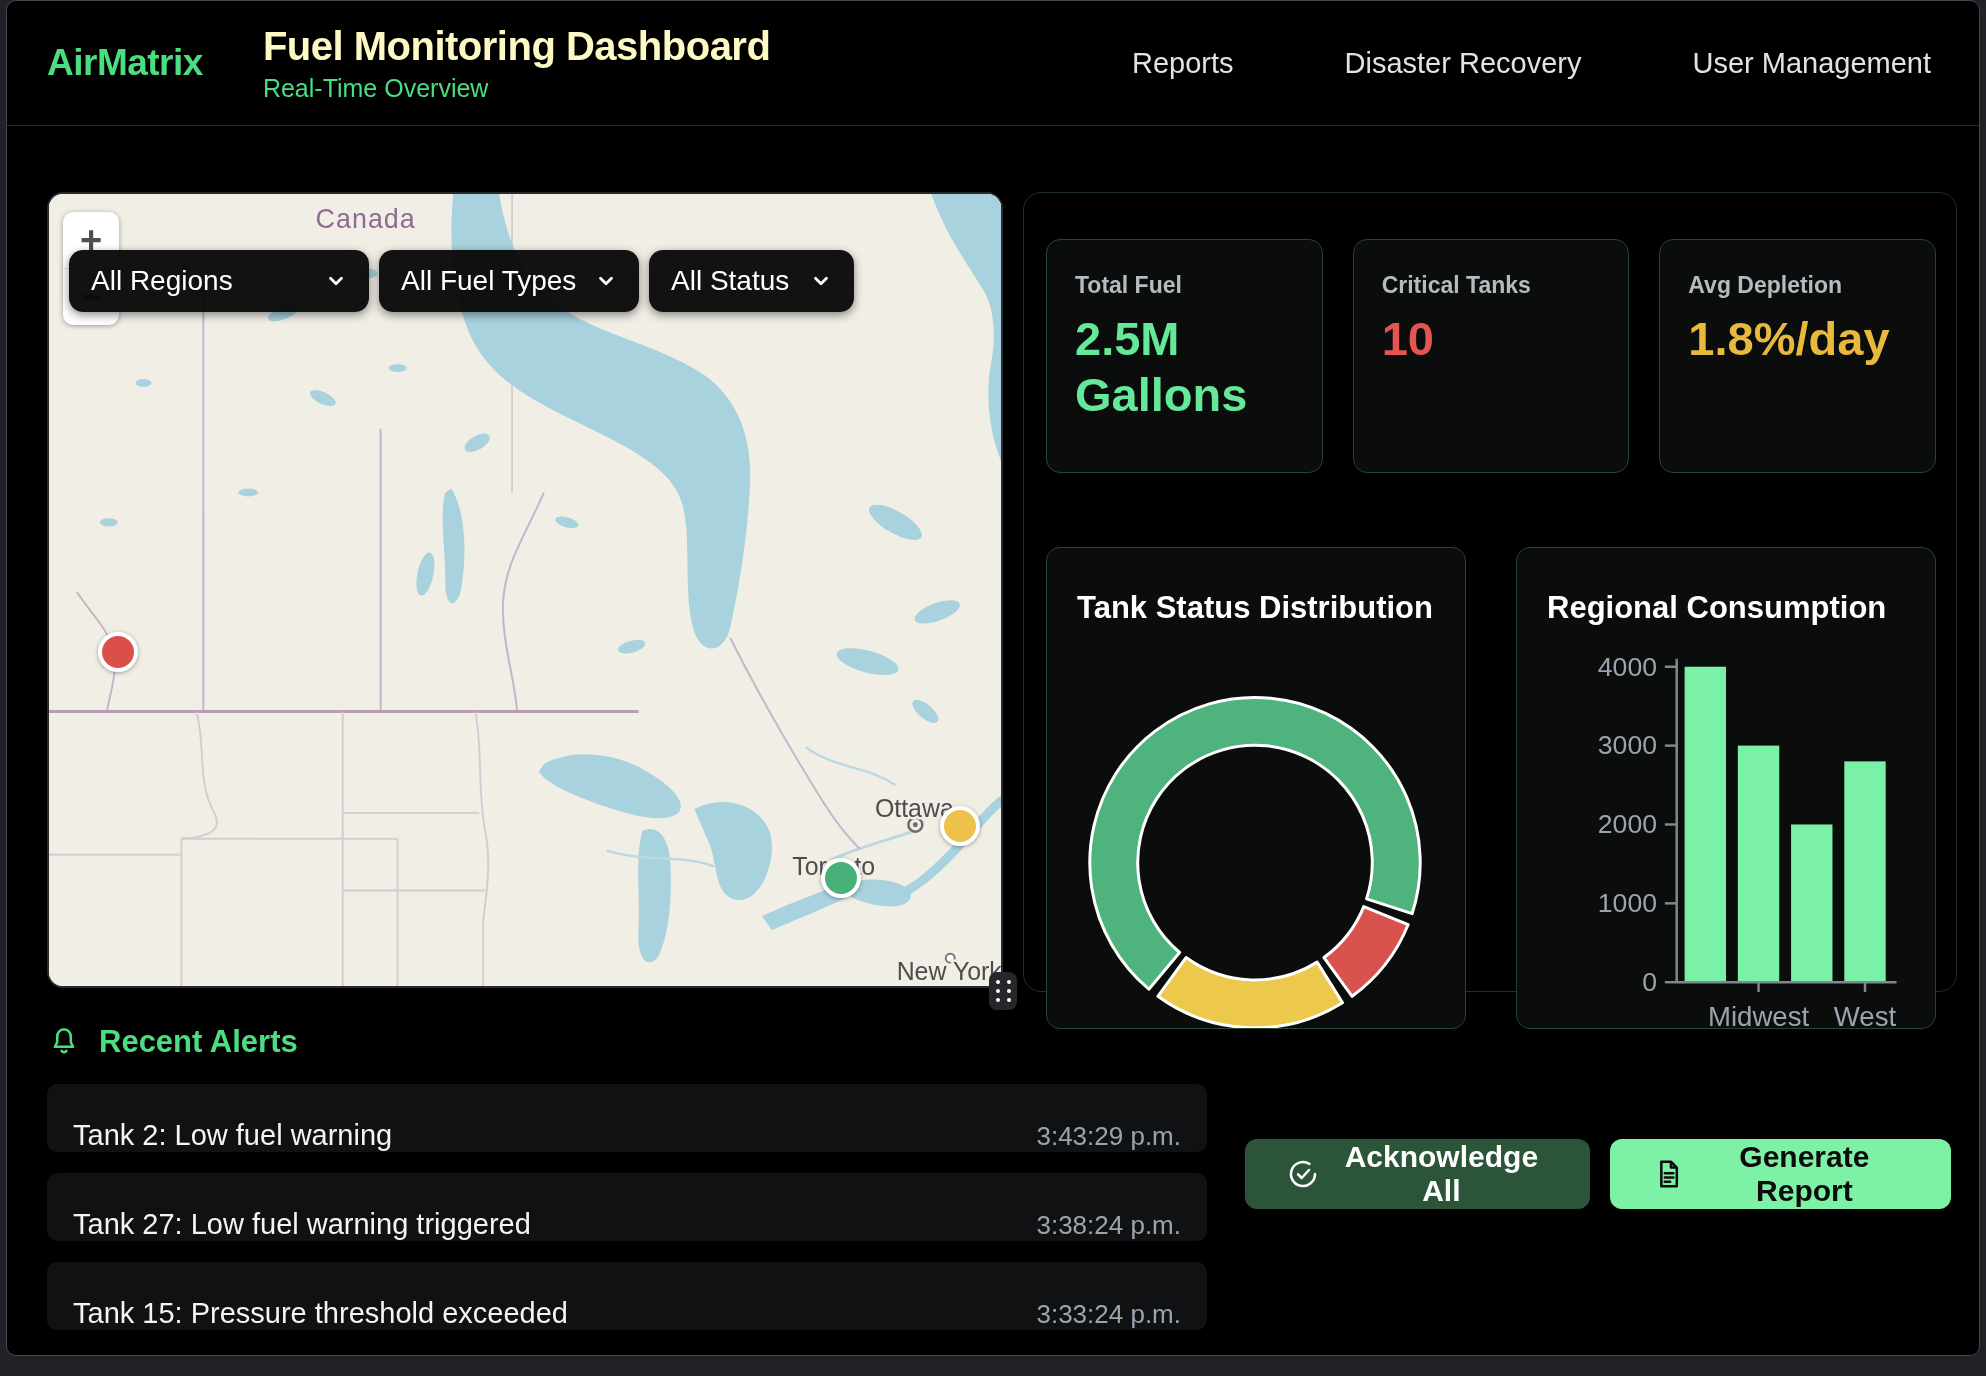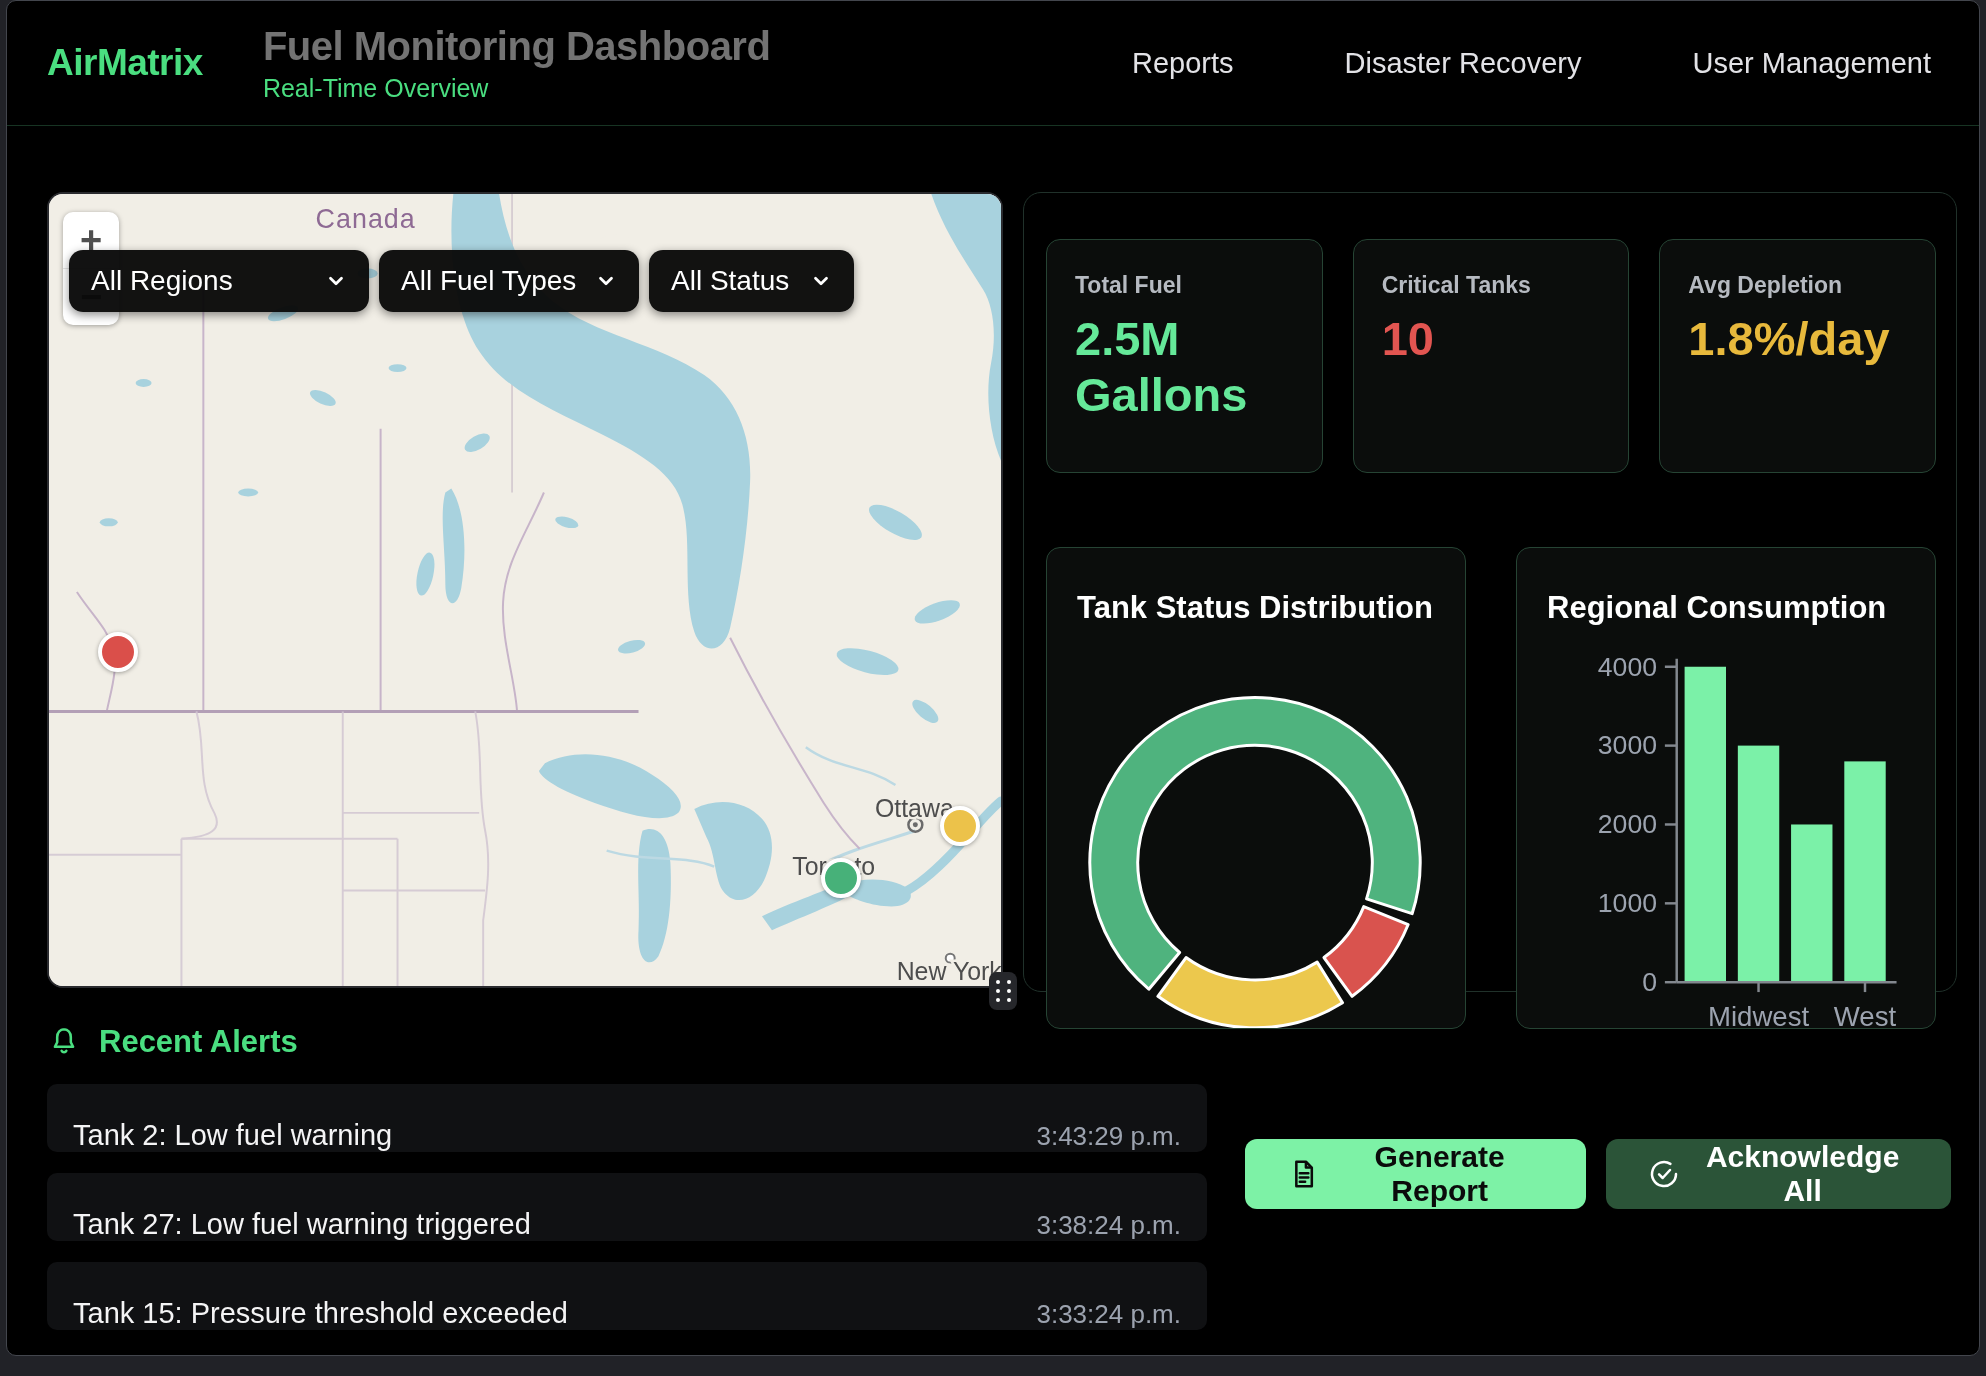--- a/index.html
+++ b/index.html
@@ -3,21 +3,21 @@
 <meta charset="utf-8">
 <style>
   html,body{margin:0;padding:0;width:1986px;height:1376px;overflow:hidden;background:#212227;
     font-family:"Liberation Sans",sans-serif;-webkit-font-smoothing:antialiased;}
   .app{position:relative;margin:0 6px;height:1356px;background:#000;border:1px solid #43464d;
     border-radius:10px;overflow:hidden;box-sizing:border-box;}
   
   header{height:125px;display:flex;align-items:center;padding:0 48px 0 40px;border-bottom:1px solid #173423;box-sizing:border-box;}
   .brand{font-size:37px;font-weight:800;color:#4ade80;letter-spacing:-.5px;cursor:pointer;}
   .title-block{margin-left:60px;}
-  .title-block h1{margin:0;font-size:40px;font-weight:800;color:#737373;letter-spacing:-.5px;}
+  .title-block h1{margin:0;font-size:40px;font-weight:800;color:#fef9c3;letter-spacing:-.5px;}
   .subtitle{margin-top:5px;font-size:25px;font-weight:500;color:#4ade80;}
   nav{margin-left:auto;display:flex;gap:111px;}
   nav a{font-size:29px;color:#e2e2e6;cursor:pointer;text-decoration:none;}
   
   .main-row{display:flex;gap:20px;padding:66px 22px 0 40px;}
   .map-wrap{position:relative;width:956px;height:796px;flex:none;}
   .map-panel{position:absolute;inset:0;border-radius:16px;overflow:hidden;background:#f1eee6;border:2px solid #2a2b2f;box-sizing:border-box;}
   .map-svg{position:absolute;inset:0;width:100%;height:100%;}
   .zoom-ctl{position:absolute;left:14px;top:18px;width:56px;z-index:1;background:#fff;border-radius:10px;
     box-shadow:0 1px 5px rgba(0,0,0,.35);overflow:hidden;}
@@ -273,31 +273,31 @@
         <div class="alert-row">
           <span class="alert-msg">Tank 27: Low fuel warning triggered</span>
           <span class="alert-time">3:38:24 p.m.</span>
         </div>
         <div class="alert-row">
           <span class="alert-msg">Tank 15: Pressure threshold exceeded</span>
           <span class="alert-time">3:33:24 p.m.</span>
         </div>
       </div>
       <div class="alerts-actions">
+        <button class="btn btn-ack">
+          <svg class="icon" width="32" height="32" viewBox="0 0 24 24">
+            <path d="M21 12 a9 9 0 1 1 -4.2 -7.6" fill="none" stroke="#fff" stroke-width="1.9" stroke-linecap="round"></path>
+            <path d="M8.3 12.3 L11 15 L16.5 9" fill="none" stroke="#fff" stroke-width="1.9" stroke-linecap="round" stroke-linejoin="round"></path>
+          </svg>
+          <span>Acknowledge All</span>
+        </button>
         <button class="btn btn-gen">
           <svg class="icon" width="32" height="32" viewBox="0 0 24 24">
             <path d="M7 2.8 H14.2 L18.6 7.2 V21.2 H7 Z" fill="none" stroke="#0b0b0b" stroke-width="1.9" stroke-linejoin="round"></path>
             <path d="M14.2 2.8 V7.2 H18.6" fill="none" stroke="#0b0b0b" stroke-width="1.9" stroke-linejoin="round"></path>
             <path d="M9.6 11.4 H16 M9.6 14.6 H16 M9.6 17.8 H13.6" stroke="#0b0b0b" stroke-width="1.9" stroke-linecap="round" fill="none"></path>
           </svg>
           <span>Generate Report</span>
         </button>
-        <button class="btn btn-ack">
-          <svg class="icon" width="32" height="32" viewBox="0 0 24 24">
-            <path d="M21 12 a9 9 0 1 1 -4.2 -7.6" fill="none" stroke="#fff" stroke-width="1.9" stroke-linecap="round"></path>
-            <path d="M8.3 12.3 L11 15 L16.5 9" fill="none" stroke="#fff" stroke-width="1.9" stroke-linecap="round" stroke-linejoin="round"></path>
-          </svg>
-          <span>Acknowledge All</span>
-        </button>
       </div>
     </div>
   </section>
 </div>
 
 </body></html>

